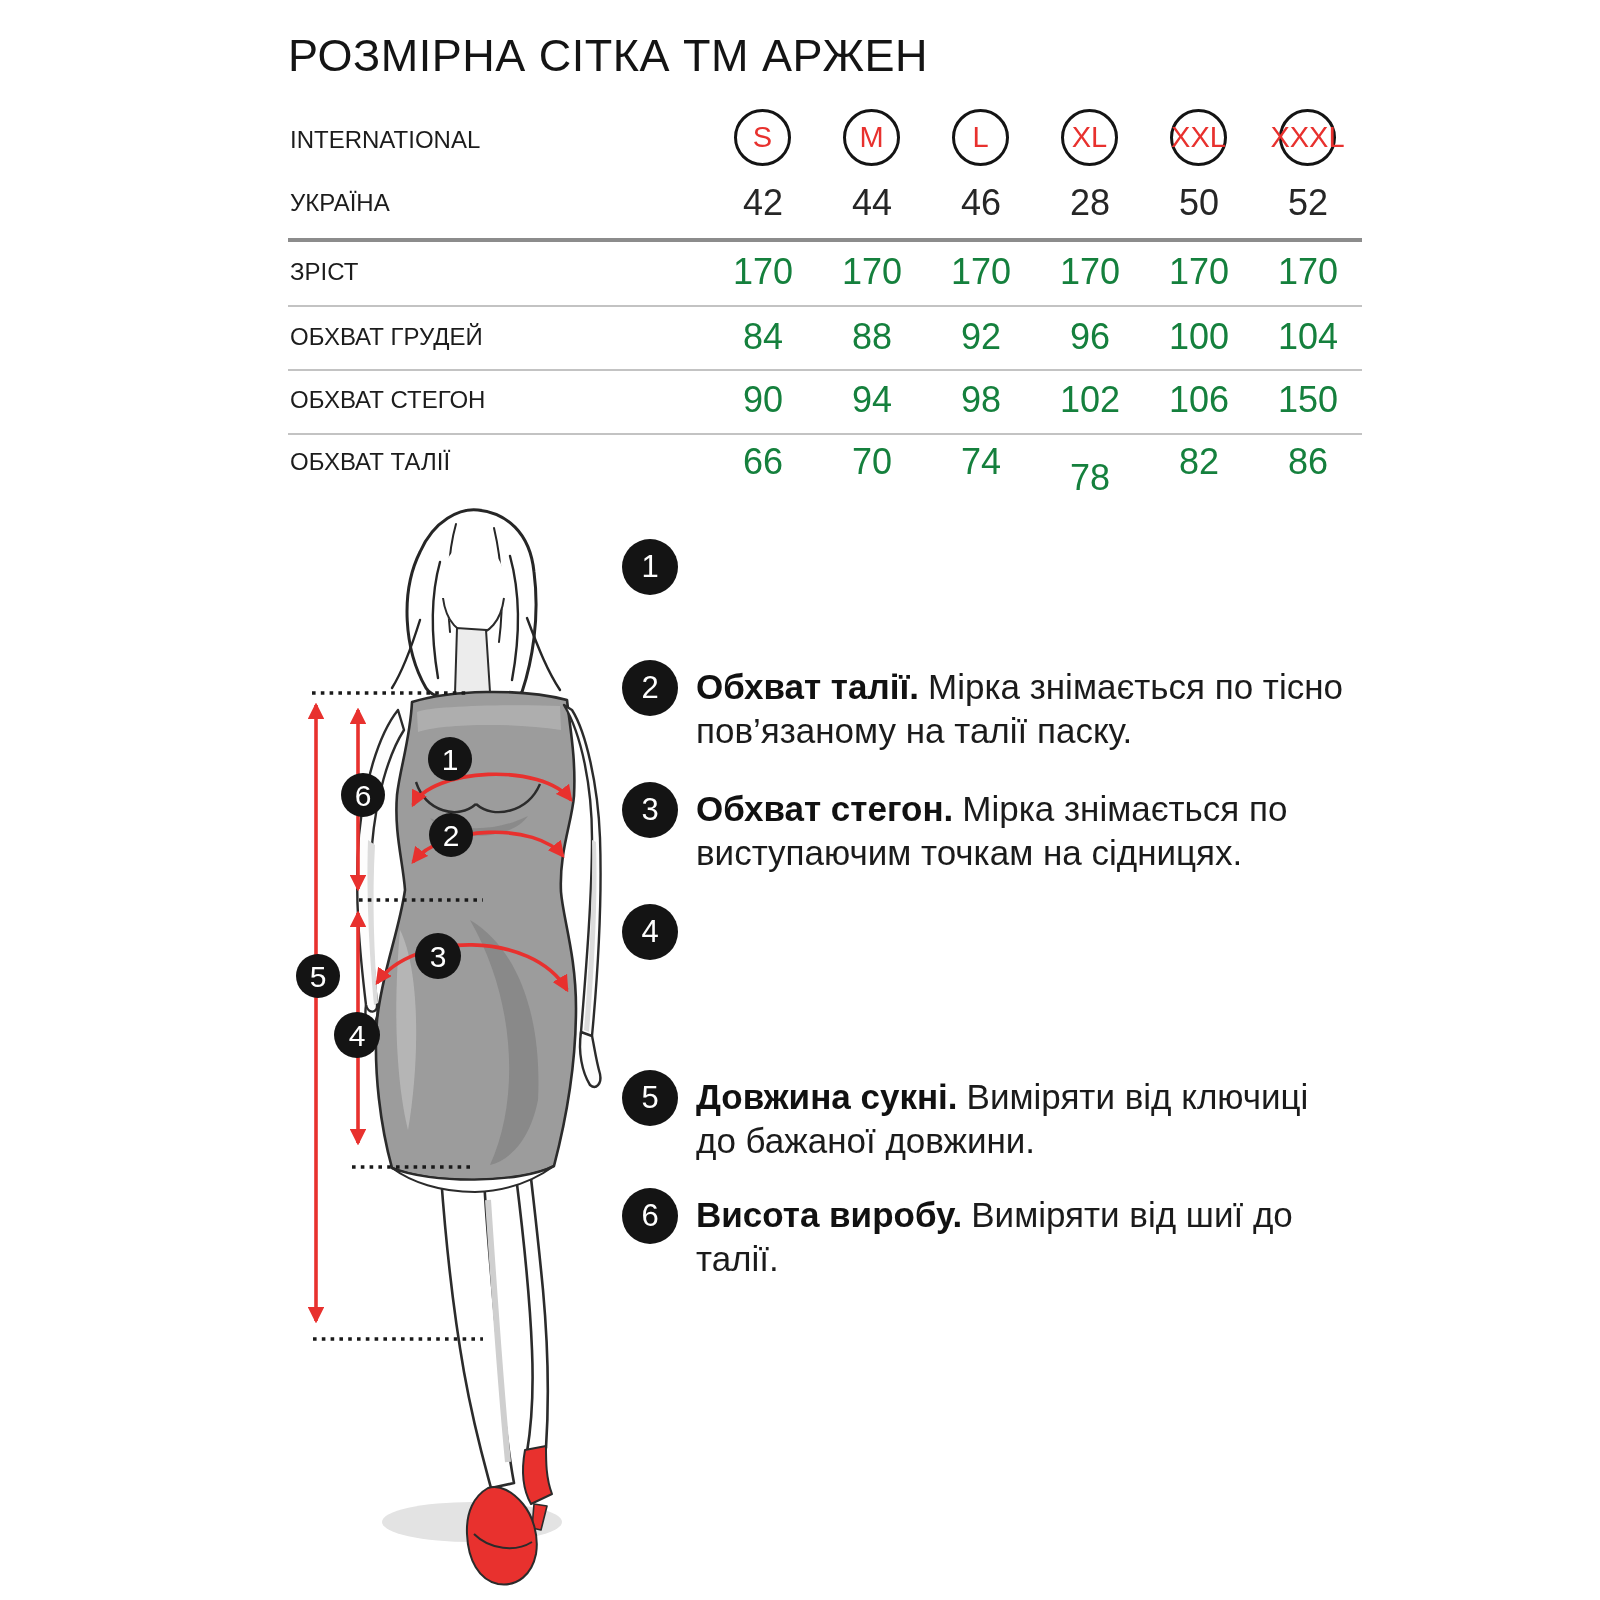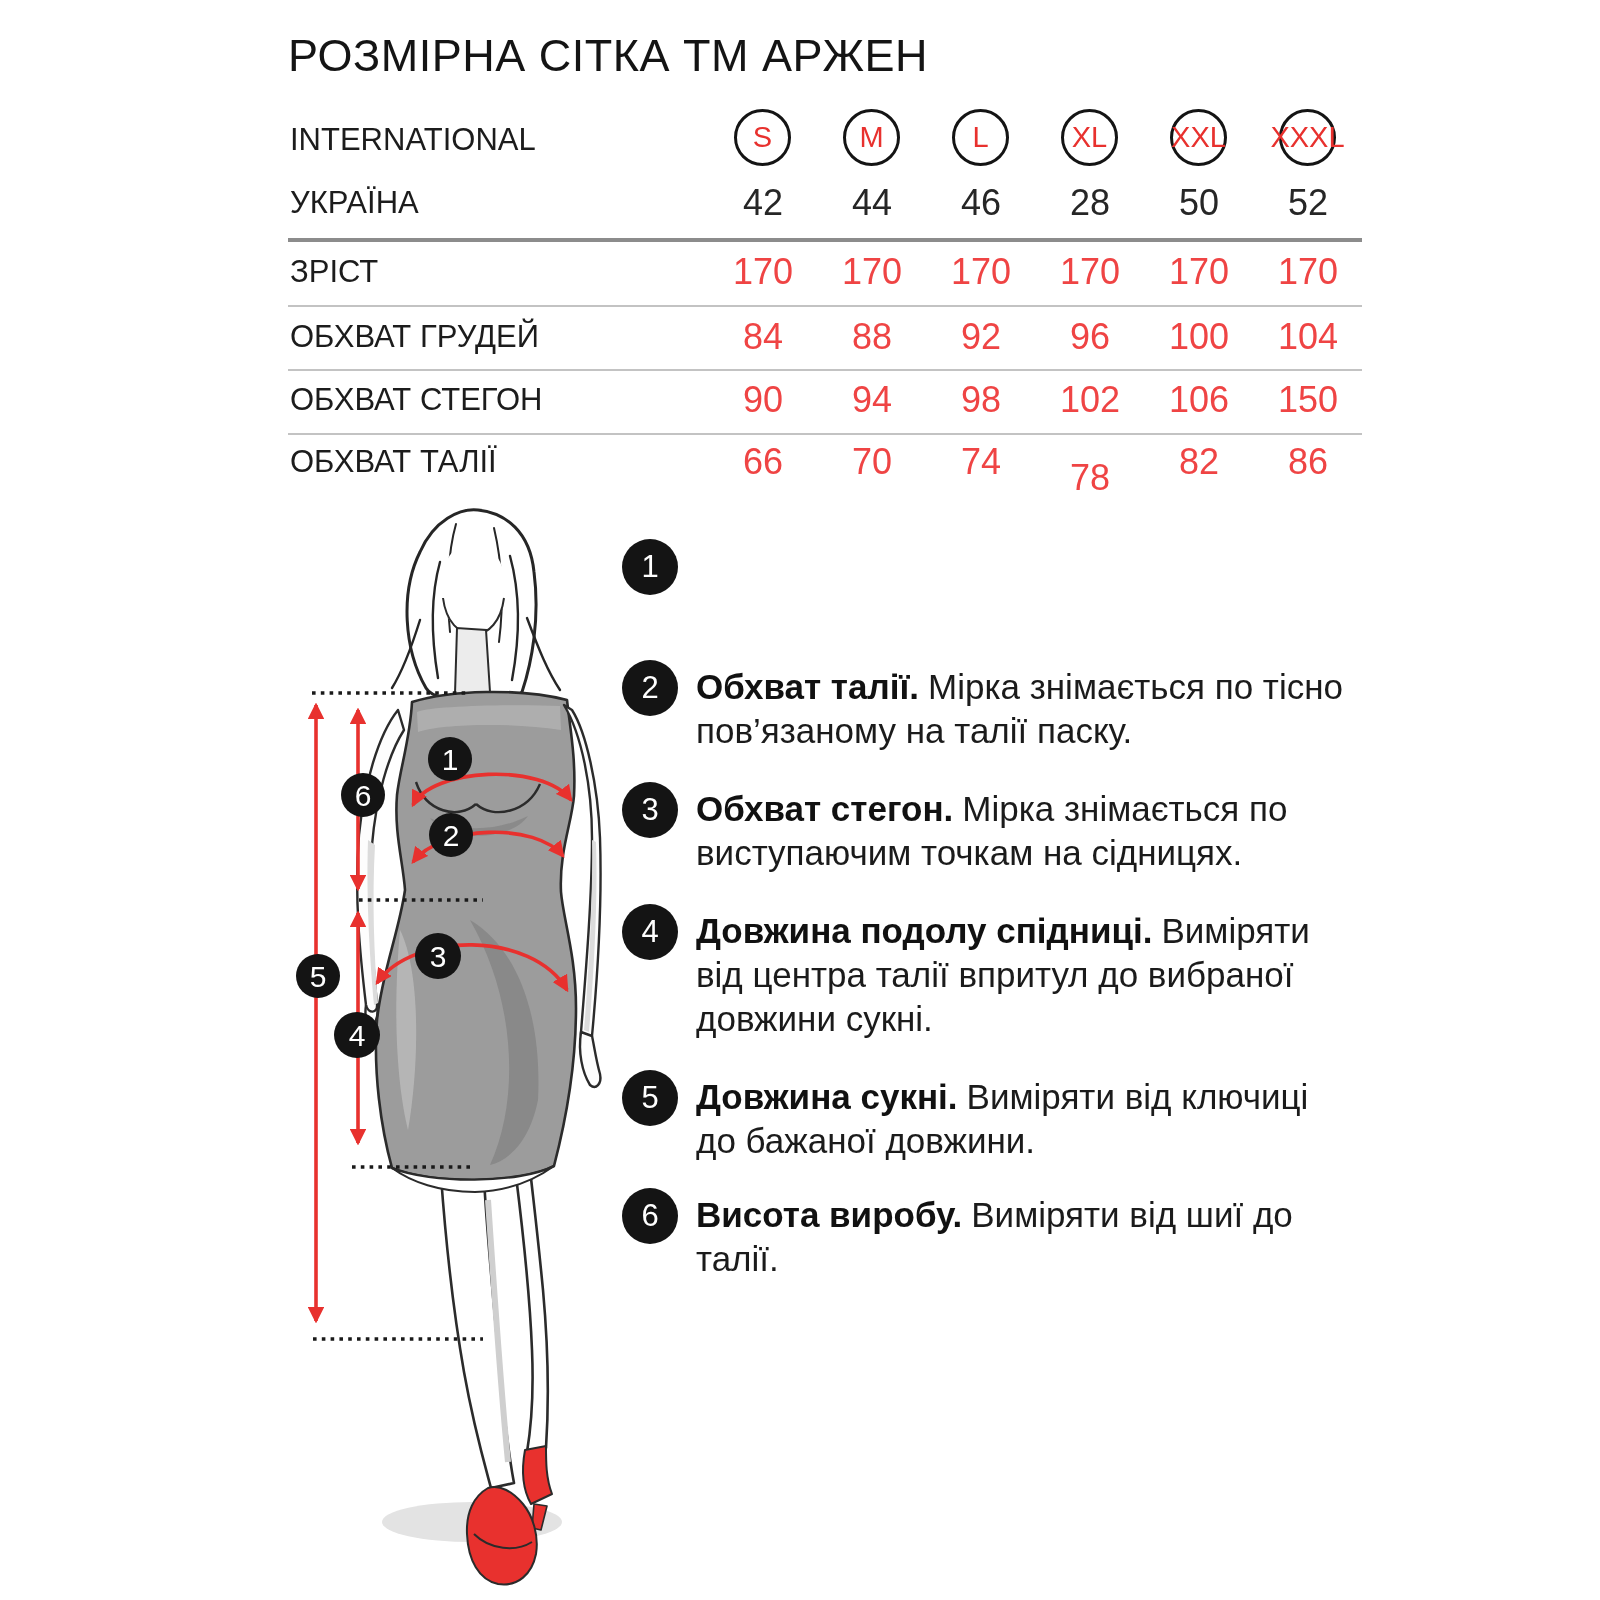--- a/index.html
+++ b/index.html
@@ -2,27 +2,27 @@
 <html><head>
 <meta charset="utf-8">
 <style>
   html,body{margin:0;padding:0;background:#fff;}
   .page{position:relative;width:1600px;height:1600px;background:#ffffff;overflow:hidden;
         font-family:"Liberation Sans", sans-serif;color:#1c1c1c;padding-left:8px;}
   .abs{position:absolute;}
   
   .title{left:288px;top:30px;font-size:45px;font-weight:500;letter-spacing:.5px;color:#141414;white-space:nowrap;}
   
-  .rowlabel{left:290px;font-size:31px;line-height:36px;color:#1c1c1c;white-space:nowrap;}
+  .rowlabel{left:290px;font-size:24px;line-height:36px;color:#1c1c1c;white-space:nowrap;}
   .size-circle{width:51px;height:51px;border:3.5px solid #141414;border-radius:50%;
                display:flex;align-items:center;justify-content:center;top:109px;}
   .size-circle span{color:#e8312e;font-size:29px;white-space:nowrap;}
   .cell{width:120px;text-align:center;font-size:36px;line-height:44px;}
   .ua-val{color:#262626;}
-  .gray-val{color:#ef4444;}
+  .gray-val{color:#15803d;}
   .hline{left:288px;width:1074px;background:#c3c3c3;height:2px;}
   .hline.thick{background:#8c8c8c;height:4px;}
   
   .cc0{left:734px}.cc1{left:843px}.cc2{left:952px}.cc3{left:1061px}.cc4{left:1170px}.cc5{left:1279px}
   .cv0{left:703px}.cv1{left:812px}.cv2{left:921px}.cv3{left:1030px}.cv4{left:1139px}.cv5{left:1248px}
   
   .instr-item{left:622px;display:flex;align-items:flex-start;width:740px;}
   .badge{flex:0 0 56px;width:56px;height:56px;border-radius:50%;background:#141414;
          display:flex;align-items:center;justify-content:center;}
   .badge span{color:#ffffff;font-size:31px;}
@@ -221,21 +221,20 @@
     <div class="abs instr-item" style="top:782px">
       <div class="badge">
           <span>3</span>
         </div>
       <div class="instr-text"><b>Обхват стегон.</b><span>Мірка знімається по виступаючим точкам на сідницях.</span></div>
     </div>
     <div class="abs instr-item" style="top:904px">
       <div class="badge">
           <span>4</span>
         </div>
-      <div class="instr-text"><b>Довжина подолу спідниці.</b><span>Виміряти від центра талії впритул до вибраної довжини сукні.</span></div>
     </div>
     <div class="abs instr-item" style="top:1070px">
       <div class="badge">
           <span>5</span>
         </div>
       <div class="instr-text"><b>Довжина сукні.</b><span>Виміряти від ключиці до бажаної довжини.</span></div>
     </div>
     <div class="abs instr-item" style="top:1188px">
       <div class="badge">
           <span>6</span>

